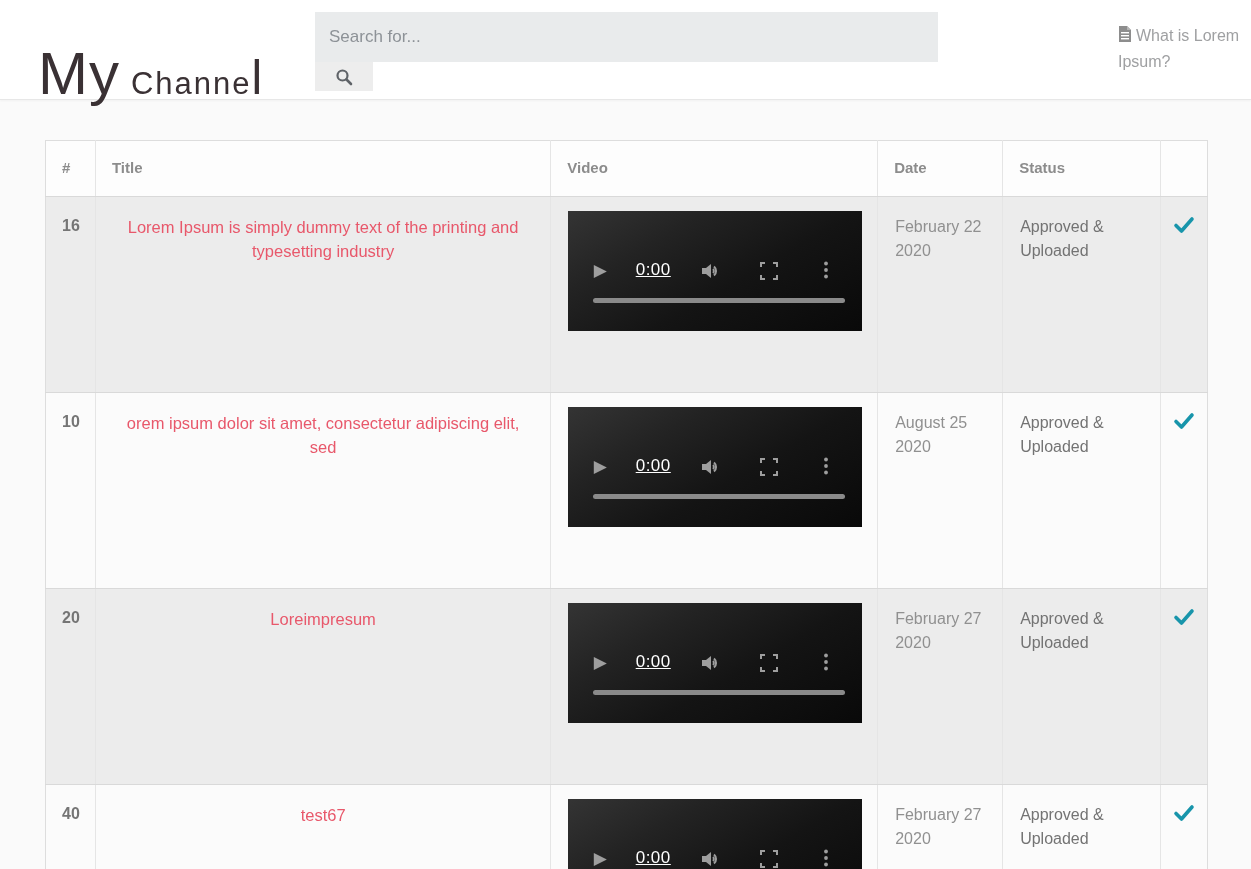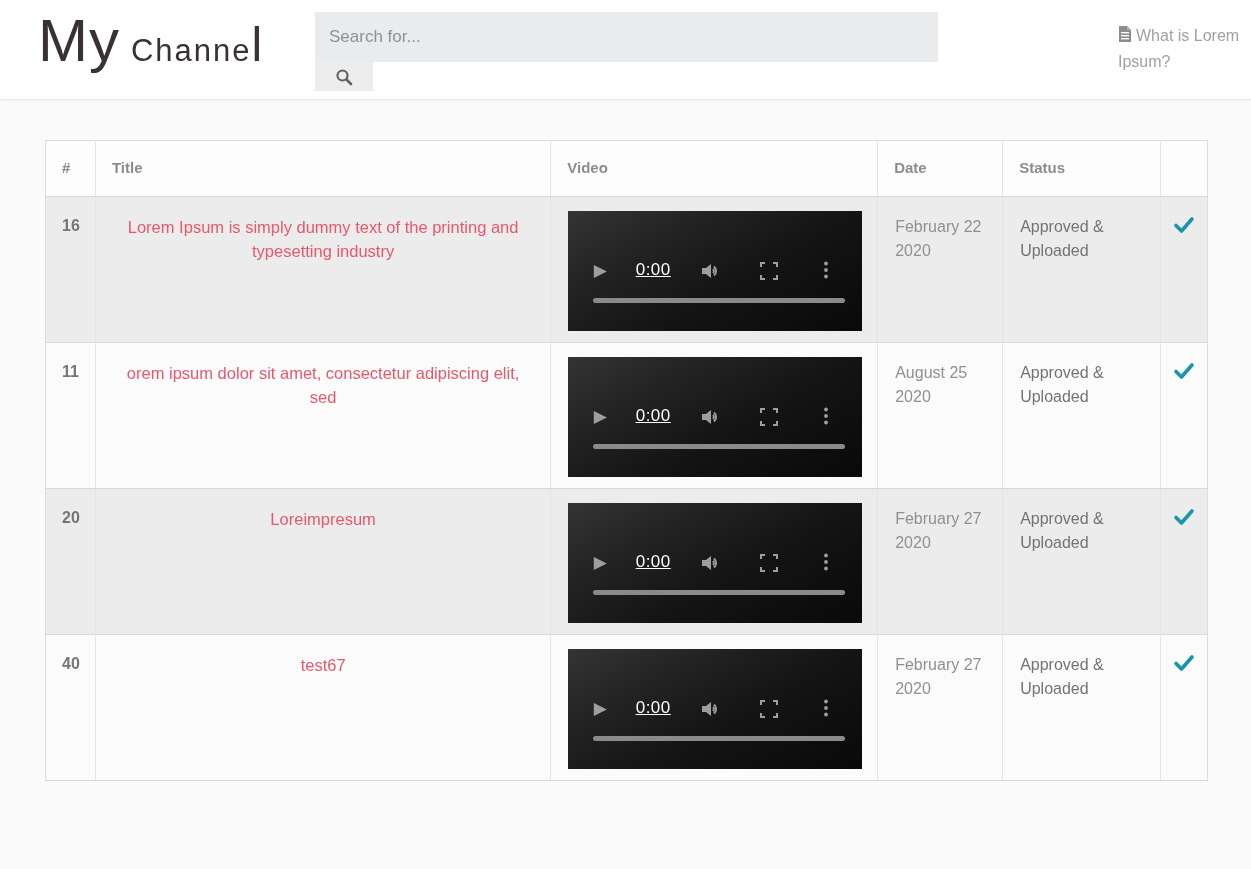--- a/index.html
+++ b/index.html
@@ -1,41 +1,41 @@
 <!DOCTYPE html>
 <html><head>
 <meta charset="utf-8">
 <style>
   * { margin:0; padding:0; box-sizing:border-box; }
   html,body { width:1251px; height:869px; background:#fafafa; font-family:"Liberation Sans", sans-serif; }
 
   
   .topbar { position:relative; width:100%; height:100px; background:#ffffff; border-bottom:1px solid #e7e7e7; box-shadow:0 1px 2px rgba(0,0,0,.04); }
   .logo { position:absolute; left:38px; top:6px; display:flex; align-items:baseline; color:#3a3134; cursor:pointer; }
-  .logo .lg-my { font-size:60px; font-weight:400; letter-spacing:1px; }
+  .logo .lg-my { font-size:60px; font-weight:400; letter-spacing:1px;margin-top:33px; }
   .logo .lg-channel { font-size:31px; margin-left:11px; letter-spacing:2px; }
   .logo .lg-tail { font-size:48px; letter-spacing:0; }
 
   .search-wrap { position:absolute; left:315px; top:12px; width:623px; }
   .search-input { width:623px; height:50px; background:#e9ebec; border:none; outline:none; padding:0 14px; font-size:17px; color:#be185d; font-family:"Liberation Sans",sans-serif; }
   .search-input::placeholder { color:#8d9297; }
   .search-btn { display:block; width:58px; height:29px; background:#ededed; border:none; cursor:pointer; text-align:center; padding-top:3px; }
 
   .help-link { position:absolute; left:1118px; top:24px; width:126px; font-size:16px; line-height:24px; color:#9fa0a2; text-decoration:none; display:block; }
   .help-link .doc-ic { display:inline-block; vertical-align:-2px; margin-right:4px; }
 
   
   .table-wrap { margin:40px 0 0 45px; width:1163px; }
   table { width:1163px; border-collapse:collapse; background:#fdfdfd; border:1px solid #ddd; }
   th, td { border-right:1px solid #e5e5e5; border-bottom:1px solid #d9d9d9; vertical-align:top; text-align:left; }
   th:last-child, td:last-child { border-right:none; }
   thead th { height:56px; padding:18px 16px 0 16px; font-size:15px; font-weight:bold; color:#8c8c8c; background:#fdfdfd; }
   tbody tr:nth-child(odd) { background:#ececec; }
   tbody tr:nth-child(even) { background:#fbfbfb; }
-  tbody tr { height:146px; }
+  tbody tr { height:196px; }
 
   .cell-num   { width:50px;  padding:20px 0 0 16px; font-size:16px; font-weight:bold; color:#757575; }
   .cell-title { width:456px; padding:18px 16px 0 16px;text-align:center; }
   .title-link { font-size:16.5px; line-height:24px; color:#e8586b; text-decoration:none; cursor:pointer; }
   .cell-video { width:327px; padding:14px 0 0 17px; }
   .cell-date  { width:125px; padding:18px 16px 8px 17px; font-size:16px; line-height:24px; color:#909090; }
   .cell-status{ width:158px; padding:18px 16px 0 17px; font-size:16px; line-height:24px; color:#737373; }
   .cell-check { width:47px;  padding:14px 0 0 0; text-align:center; }
 
   
@@ -133,21 +133,21 @@
     <td class="cell-check">
       <span class="check-ic">
         <svg width="22" height="20" viewBox="0 0 22 20" fill="none">
           <path d="M3 10.5 L8.5 16 L19 4" stroke="#1895ab" stroke-width="3.6" stroke-linecap="round" stroke-linejoin="round"></path>
         </svg>
       </span>
     </td>
   </tr>
 
   <tr>
-    <th class="cell-num">11</th>
+    <th class="cell-num">10</th>
     <td class="cell-title">
       <a class="title-link">orem ipsum dolor sit amet, consectetur adipiscing elit, sed</a>
     </td>
     <td class="cell-video">
       <div class="video-player">
         <div class="vp-play">▶</div>
         <div class="vp-time">0:00</div>
         <div class="vp-volume">
           <svg width="22" height="20" viewBox="0 0 22 20" fill="none">
             <path d="M2 7 H6 L11 3 V17 L6 13 H2 Z" fill="#9e9e9e"></path>

